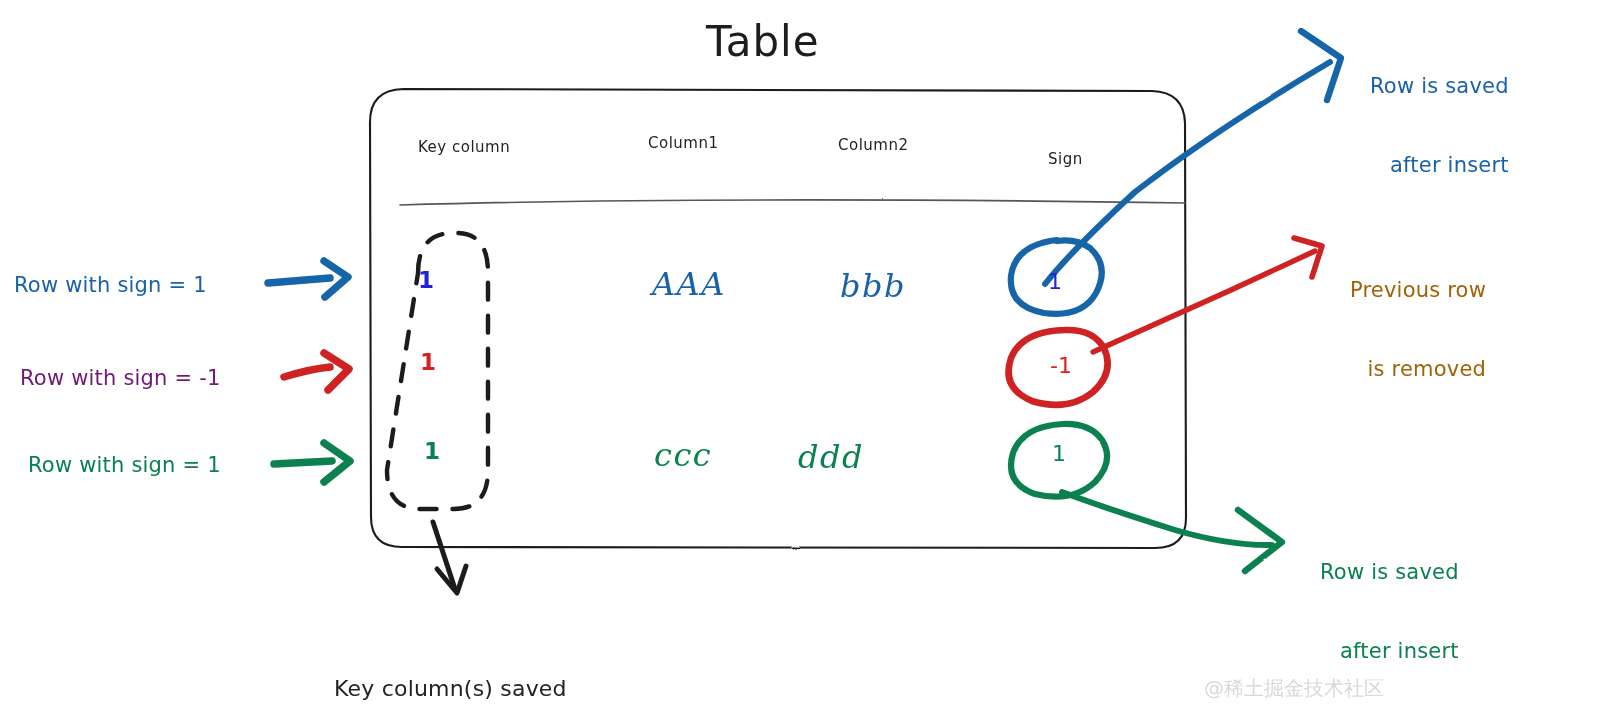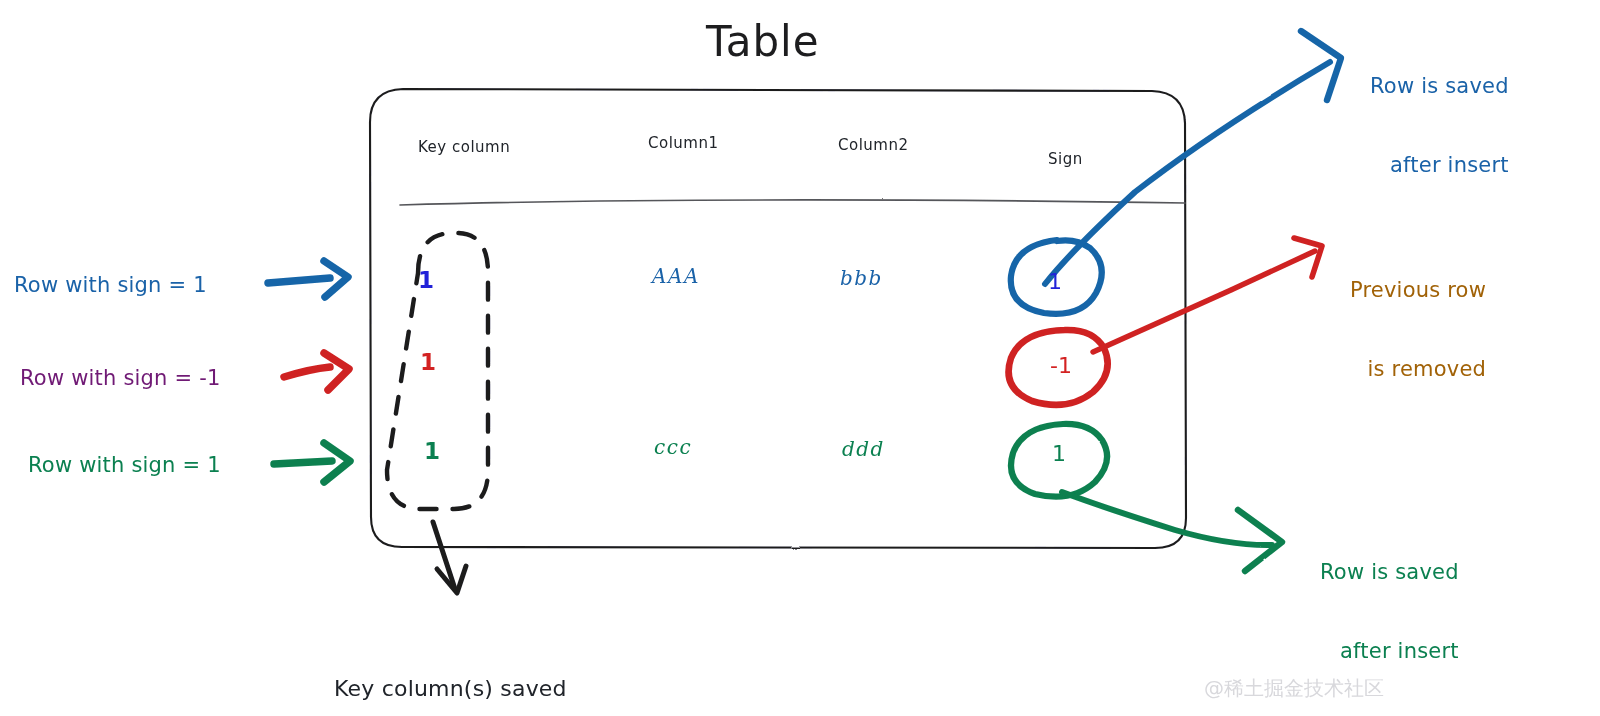--- a/index.html
+++ b/index.html
@@ -45,21 +45,21 @@
   }
   #h-key   { left: 418px; top: 138px; }
   #h-col1  { left: 648px; top: 134px; }
   #h-col2  { left: 838px; top: 136px; }
   #h-sign  { left: 1048px; top: 150px; }
 
   
   .cell {
     font-family: "DejaVu Serif", serif;
     font-style: italic;
-    font-size: 20px;
+    font-size: 32px;
     letter-spacing: 1.5px;
   }
   .keycell {
     font-family: "DejaVu Sans", sans-serif;
     font-style: normal;
     font-size: 23px;
     font-weight: 700;
     letter-spacing: 0;
   }
   .signcell {
@@ -78,21 +78,21 @@
   #r1-c2   { left: 840px; top: 266px; }
   #r1-sign { left: 1048px; top: 268px; }
 
   #r2-key  { left: 420px; top: 348px; }
   #r2-c1   { left: 652px; top: 346px; }
   #r2-c2   { left: 840px; top: 348px; }
   #r2-sign { left: 1050px; top: 352px; }
 
   #r3-key  { left: 424px; top: 437px; }
   #r3-c1   { left: 654px; top: 435px; }
-  #r3-c2   { left: 842px; top: 437px; }
+  #r3-c2   { left: 798px; top: 437px; }
   #r3-sign { left: 1052px; top: 440px; }
 
   
   .anno {
     font-family: "DejaVu Sans", sans-serif;
     font-size: 21px;
     letter-spacing: 0.2px;
   }
   .anno-l1 { left: 14px;  top: 272px; color: #1a62a8; }
   .anno-l2 { left: 20px;  top: 365px; color: #d32222; }

